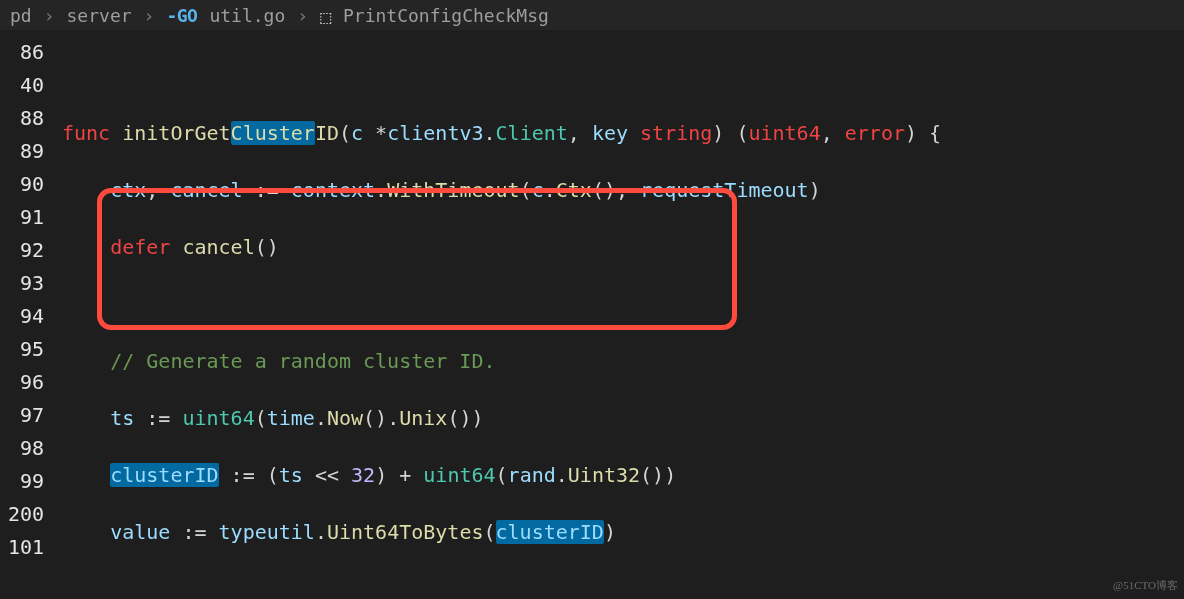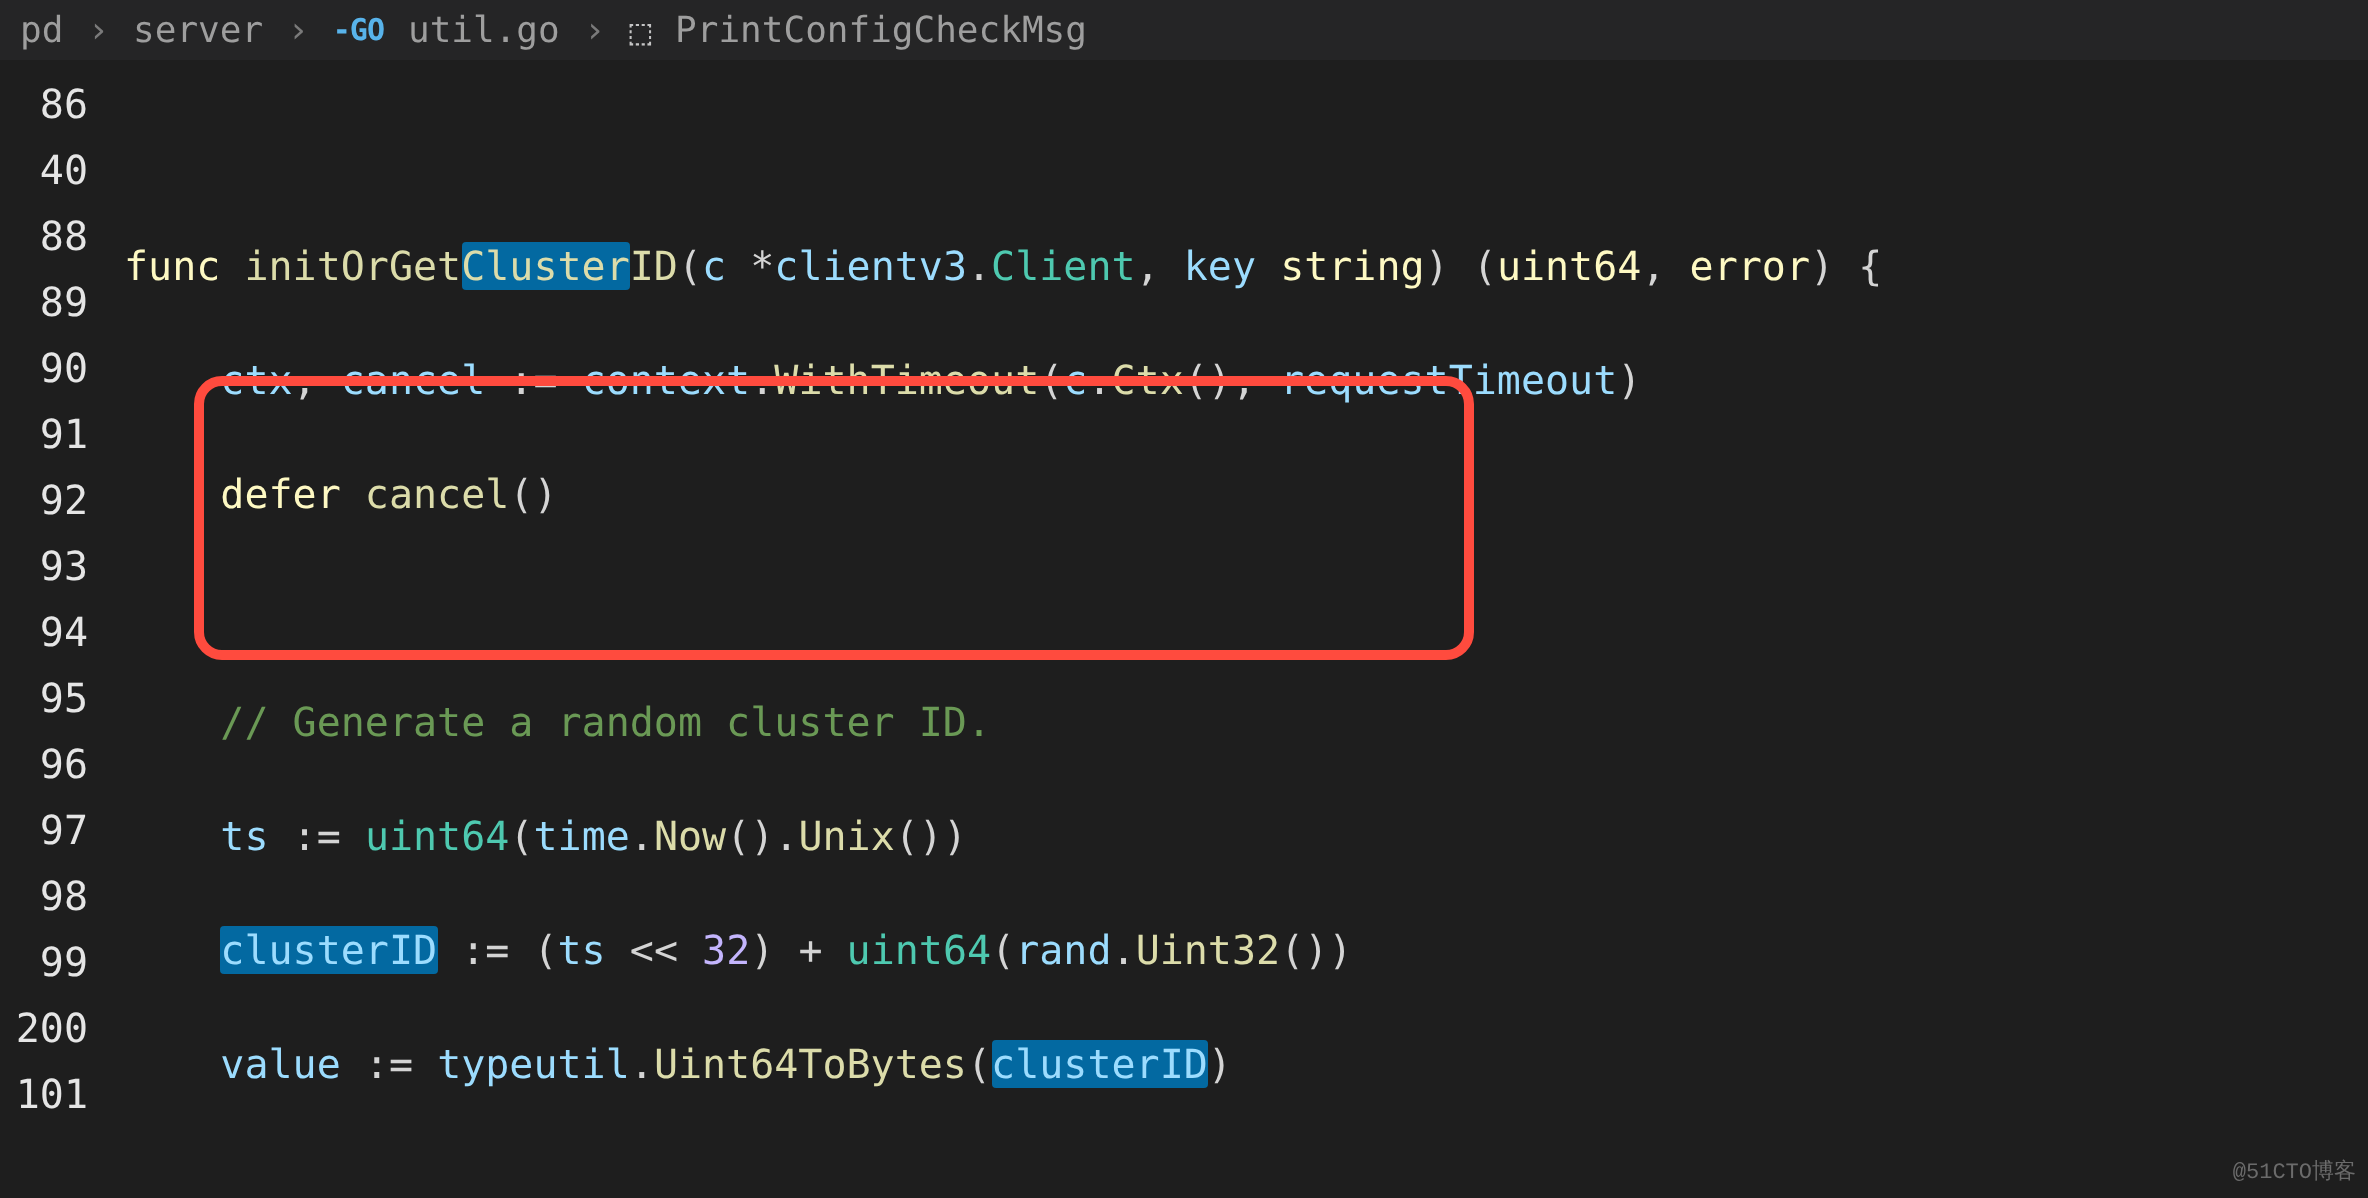--- a/index.html
+++ b/index.html
@@ -21,21 +21,21 @@
     padding: 0 10px;
     font-size: 18px;
     gap: 12px;
   }
   .bc-sep { color: #7a7a7a; }
   .bc-go-badge {
     display: inline-flex;
     align-items: center;
     color: #58b3ea;
     font-weight: bold;
-    font-size: 15px;
+    font-size: 18px;
     letter-spacing: -0.5px;
   }
   .bc-cube { color: #c5c5c5; font-size: 18px; position: relative; top:1px;}
   .editor {
     position: relative;
     display: flex;
     height: calc(100% - 30px);
     background: #1e1e1e;
   }
   .gutter {
@@ -48,41 +48,41 @@
   }
   .code {
     flex: 1;
     white-space: pre;
     padding-top: 6px;
     position: relative;
   }
   .line { height: 33px; line-height: 33px; }
   .gline { height: 33px; line-height: 33px; }
   
-  .kw   { color: #fef9c3; text-align: right; }      
+  .kw   { color: #ef4444; text-align: right; }      
   .fn   { color: #dcdcaa; }      
   .id   { color: #9cdcfe; }      
   .tp   { color: #4ec9b0; }      
   .num  { color: #c4b5fd; }      
   .cmt  { color: #6a9955; }      
   .pn   { color: #d4d4d4; }
   .hl   { background: #0369a1; border-radius: 2px; }
   .red-box {
     position: absolute;
     border: 5px solid #ff4b3e;
     border-radius: 14px;
     pointer-events: none;
   }
   .watermark {
     position: absolute;
     right: 6px;
     bottom: 6px;
     color: #6b6b6b;
     font-size: 11px;
-    font-family: Liberation Mono, monospace;
+    font-family: Liberation Serif, serif;
     margin-top: 20px;
   }
 </style>
 </head>
 <body>
 
 <div class="breadcrumbs">
   <span>pd</span>
   <span class="bc-sep">›</span>
   <span>server</span>

